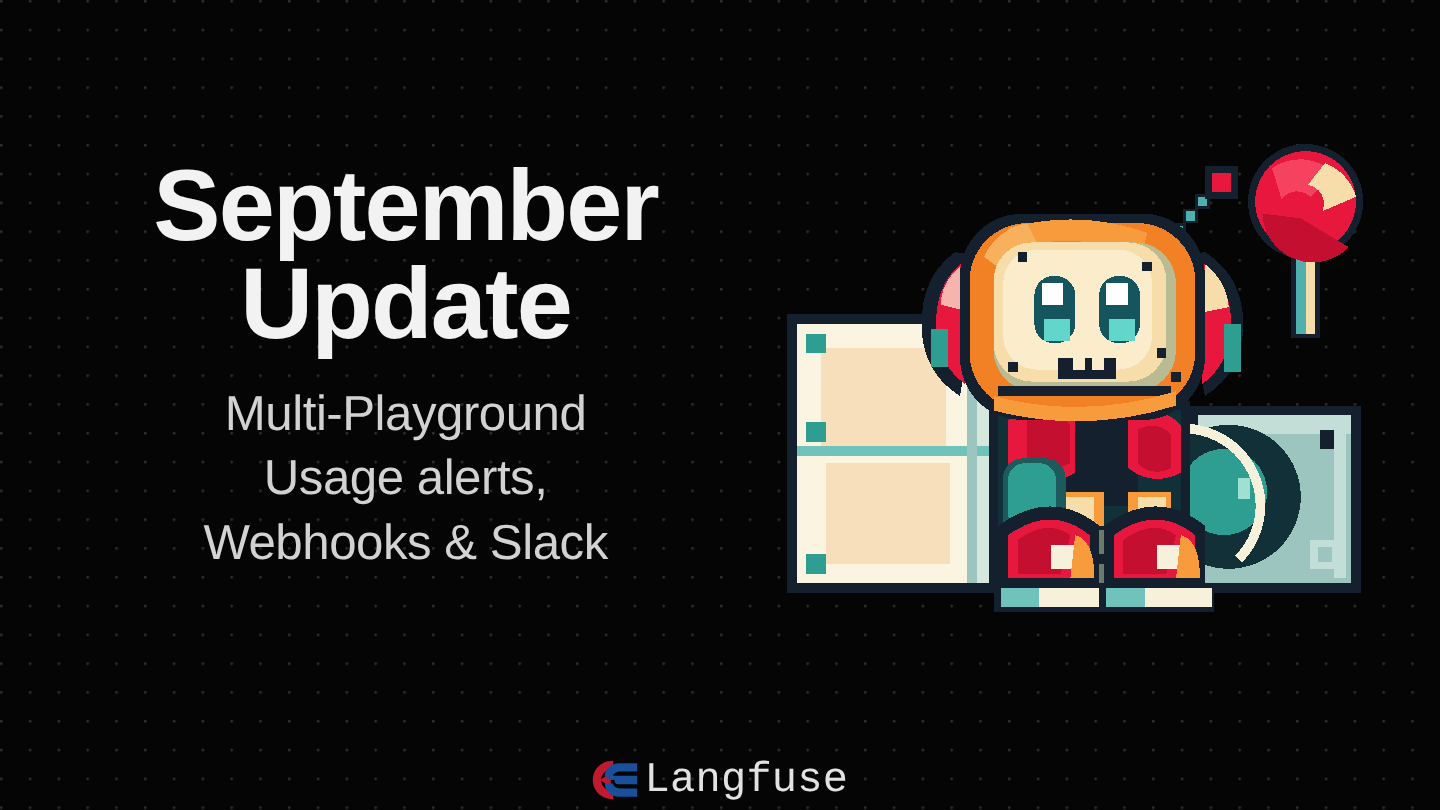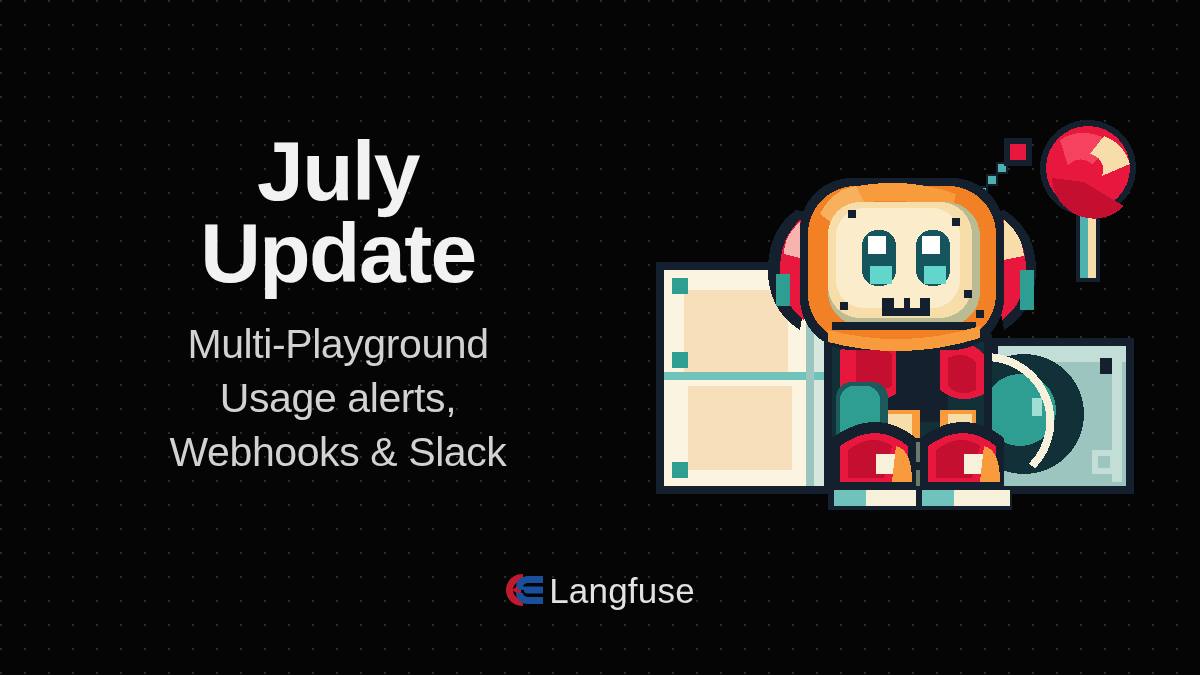--- a/index.html
+++ b/index.html
@@ -51,26 +51,27 @@
     color: #d2d2d2;
     letter-spacing: -0.4px;
     margin: 0;
     white-space: pre-line;
   }
 
   
   #brand {
     position: absolute;
     left: 0;
-    top: 572px;
+    top: 632px;
     width: 1200px;
     display: flex;
     align-items: center;
     justify-content: center;
     gap: 4px;
+    font-family: Liberation Mono, monospace;
   }
   #brand-mark { width: 40px; height: 36px; display: block; }
   #brand-name {
     font-size: 35px;
     font-weight: 400;
     color: #e2e2e2;
     letter-spacing: 0.2px;
     line-height: 1;
   }
 
@@ -85,21 +86,21 @@
   #hero-svg { display: block; width: 100%; height: 100%; image-rendering: pixelated; }
 </style>
 </head>
 <body>
 
 <div id="stage" style="background-color: rgb(5, 5, 5);">
 
   <div id="dot-grid" style="background-size: 24px 24px;"></div>
 
   <div id="text-col">
-    <h1 id="headline" style="color: rgb(242, 242, 242);">July
+    <h1 id="headline" style="color: rgb(242, 242, 242);">September
 Update</h1>
     <p id="subheadline" style="color: rgb(210, 210, 210); text-align: center;">Multi-Playground
 Usage alerts,
 Webhooks &amp; Slack</p>
   </div>
 
   <div id="brand">
     <span id="brand-mark-wrap">
       <svg id="brand-mark" viewBox="0 0 40 36" xmlns="http://www.w3.org/2000/svg" aria-hidden="true">
 

